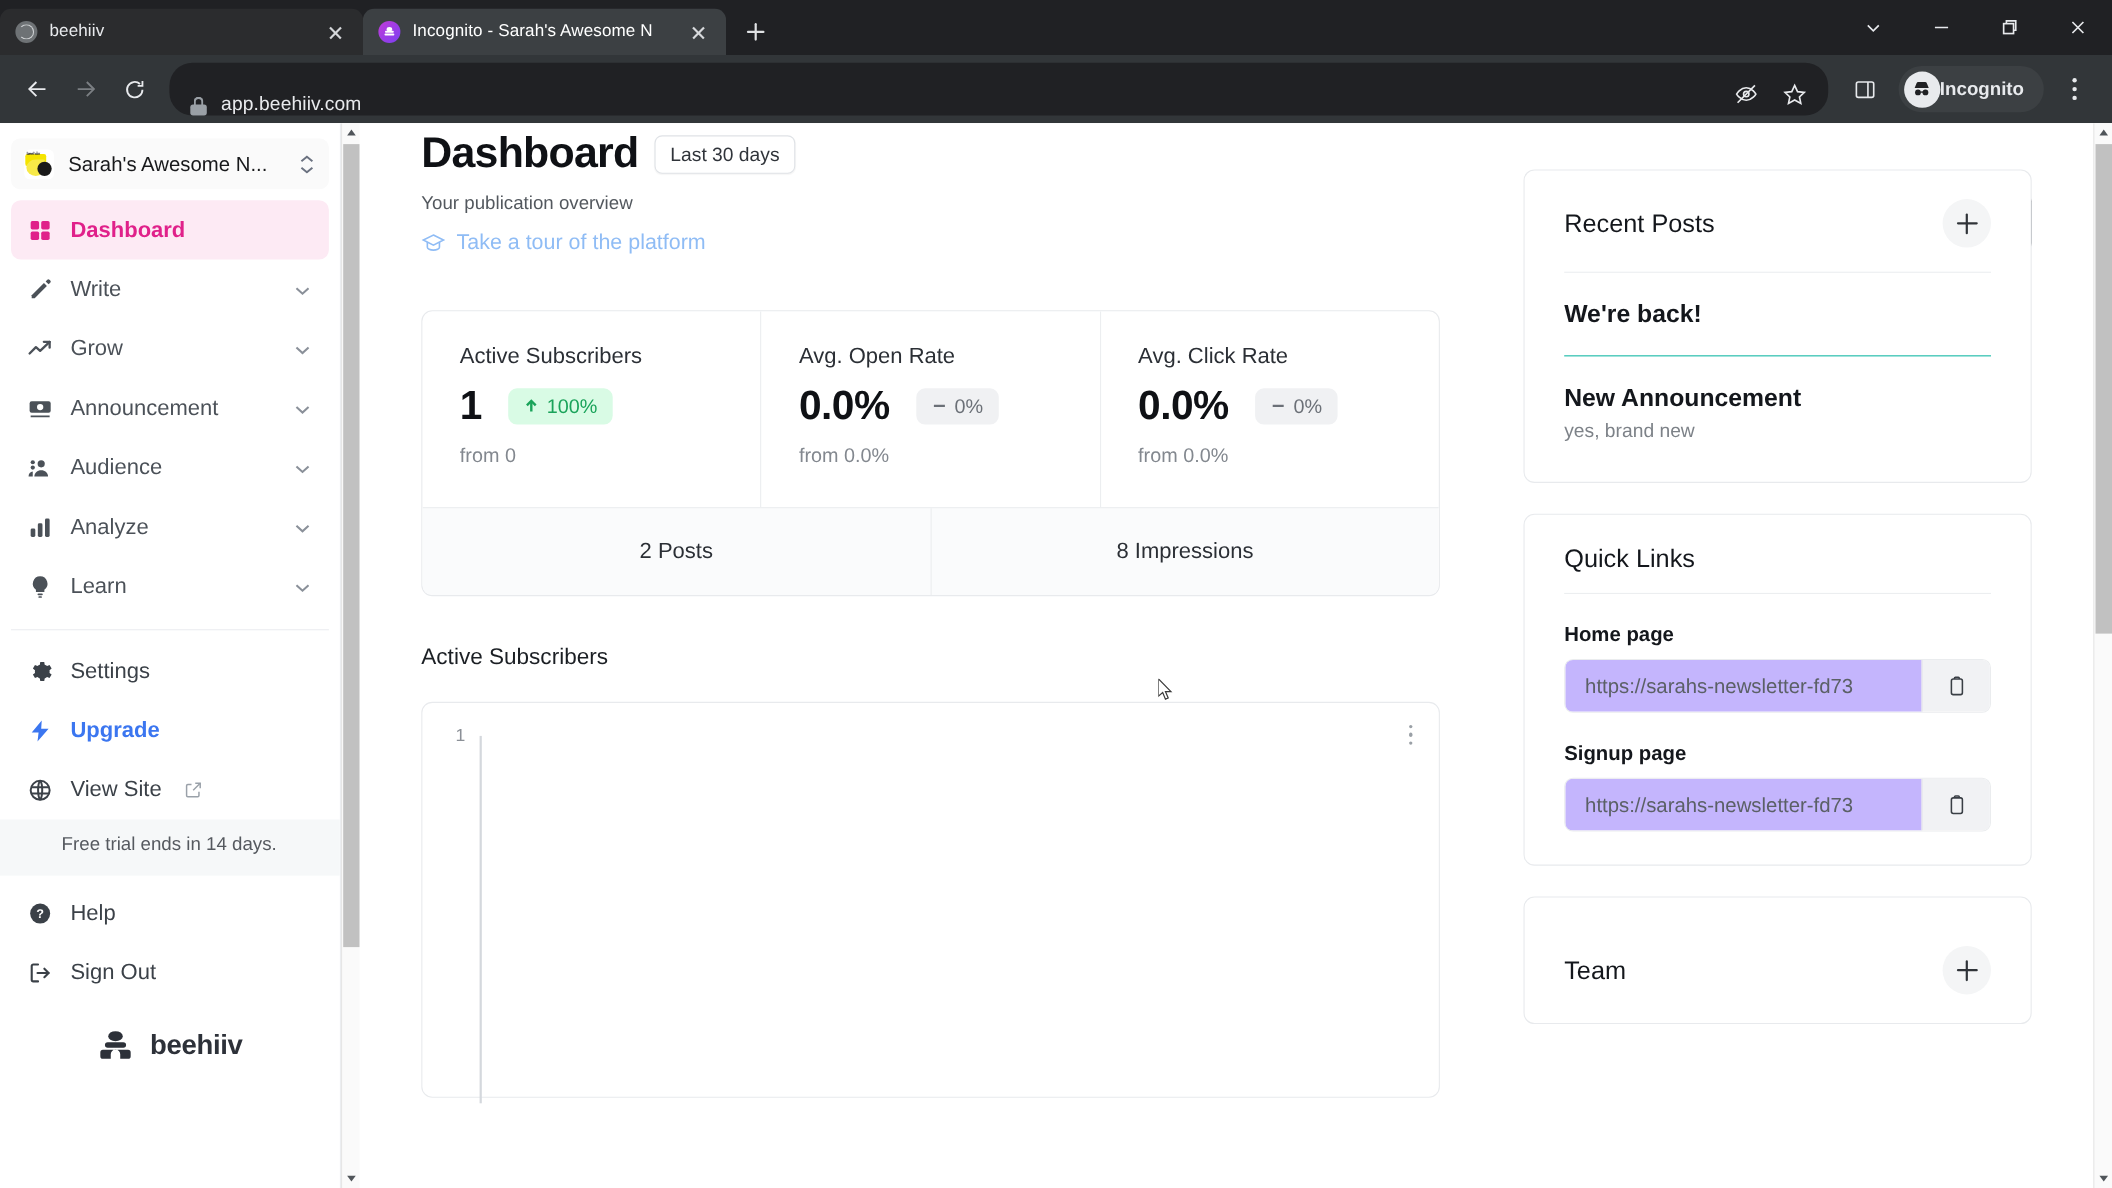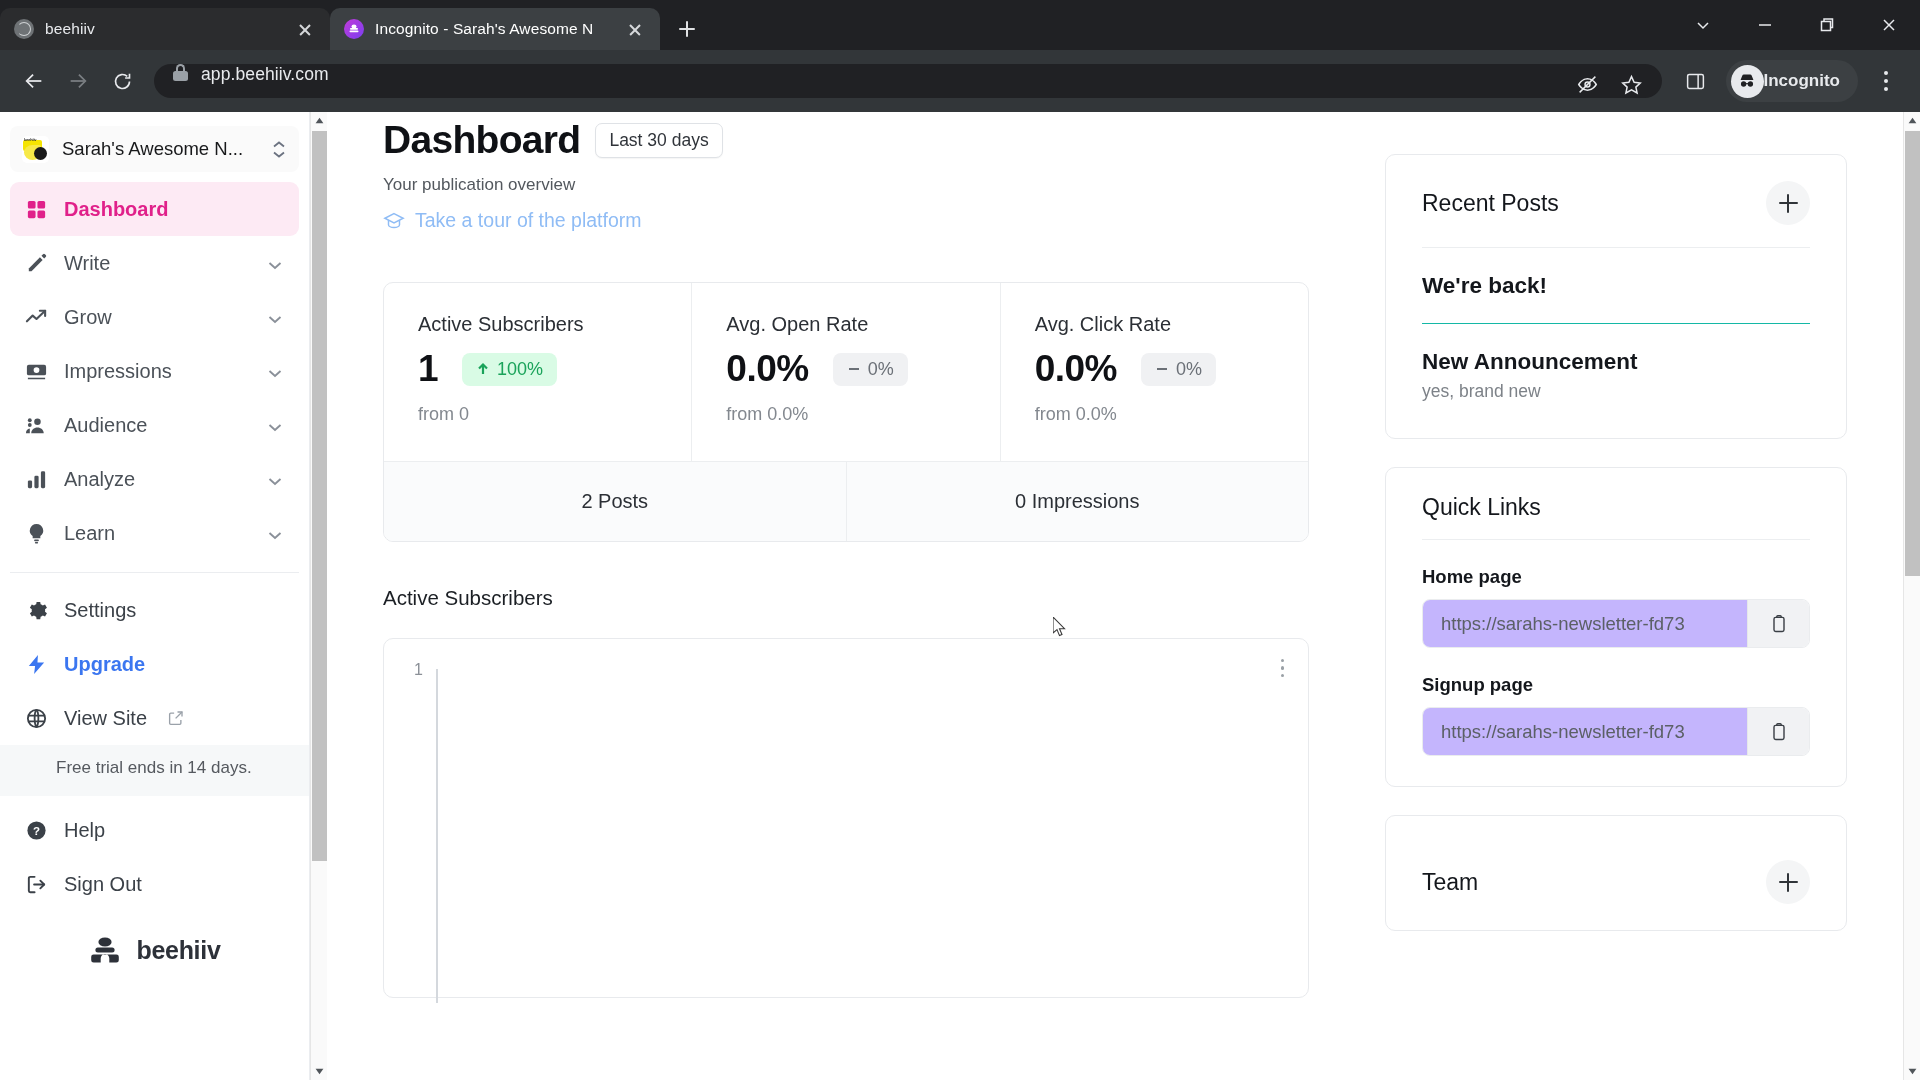--- a/index.html
+++ b/index.html
@@ -57,22 +57,22 @@
 
   .toolbar {
     height:62px; background:#323639; display:flex; align-items:center;
     padding:0 14px; gap:4px; flex:0 0 62px;
   }
   .navbtn { width:40px; height:40px; display:flex; align-items:center; justify-content:center;
             border-radius:50%; }
   .navbtn svg { stroke:#e8eaed; fill:none; stroke-width:1.9; }
   .navbtn.dim svg { stroke:#7b7f83; }
   .omnibox {
-    flex:1; height:34px; background:#202124; border-radius:21px; margin-left:8px;
-    display:flex; align-items:flex-start; padding:0 10px 0 19px; gap:13px;
+    flex:1; height:48px; background:#202124; border-radius:21px; margin-left:8px;
+    display:flex; align-items:flex-end; padding:0 10px 0 19px; gap:13px;
   }
   .lock { width:15px; height:17px; position:relative; flex:0 0 15px; }
   .lock-body { position:absolute; bottom:0; left:0; width:15px; height:10px;
                background:#9aa0a6; border-radius:2.5px; }
   .lock-shackle { position:absolute; top:0; left:3.2px; width:8.6px; height:9px;
                   border:2px solid #9aa0a6; border-bottom:none;
                   border-radius:5px 5px 0 0; box-sizing:border-box; }
   .url { color:#e8eaed; font-size:17.5px; letter-spacing:.1px; flex:1; }
   .omni-right { display:flex; align-items:center; gap:4px; }
   .omni-icon { width:40px; height:40px; display:flex; align-items:center; justify-content:center; }
@@ -431,21 +431,21 @@
           </div>
 
           <div class="nav-item">
             <span class="nav-ico">
               <svg viewBox="0 0 24 24" fill="#4b5158">
                   <rect x="2" y="5" width="20" height="11" rx="2"></rect>
                   <circle cx="12" cy="10.5" r="3" fill="#fff"></circle>
                   <path d="M3 18.5h18v1.6H3z"></path>
                 </svg>
             </span>
-            <span class="nav-label">Impressions</span>
+            <span class="nav-label">Announcement</span>
             <span class="nav-chev">
               <svg width="16" height="10" viewBox="0 0 16 10">
                   <polyline points="2.5,3 8,8 13.5,3"></polyline>
                 </svg>
             </span>
           </div>
 
           <div class="nav-item">
             <span class="nav-ico">
               <svg viewBox="0 0 24 24" fill="#4b5158">
@@ -658,21 +658,21 @@
                     </svg>
                   <span>0%</span>
                 </span>
               </div>
               <div class="stat-sub">from 0.0%</div>
             </div>
           </div>
 
           <div class="stats-bottom">
             <div class="stat-foot">2 Posts</div>
-            <div class="stat-foot">0 Impressions</div>
+            <div class="stat-foot">8 Impressions</div>
           </div>
         </div>
 
         <div class="section-title">Active Subscribers</div>
 
         <div class="chart-card">
           <span class="chart-ylabel">1</span>
           <span class="chart-axis"></span>
           <span class="chart-kebab">
             <span></span>

